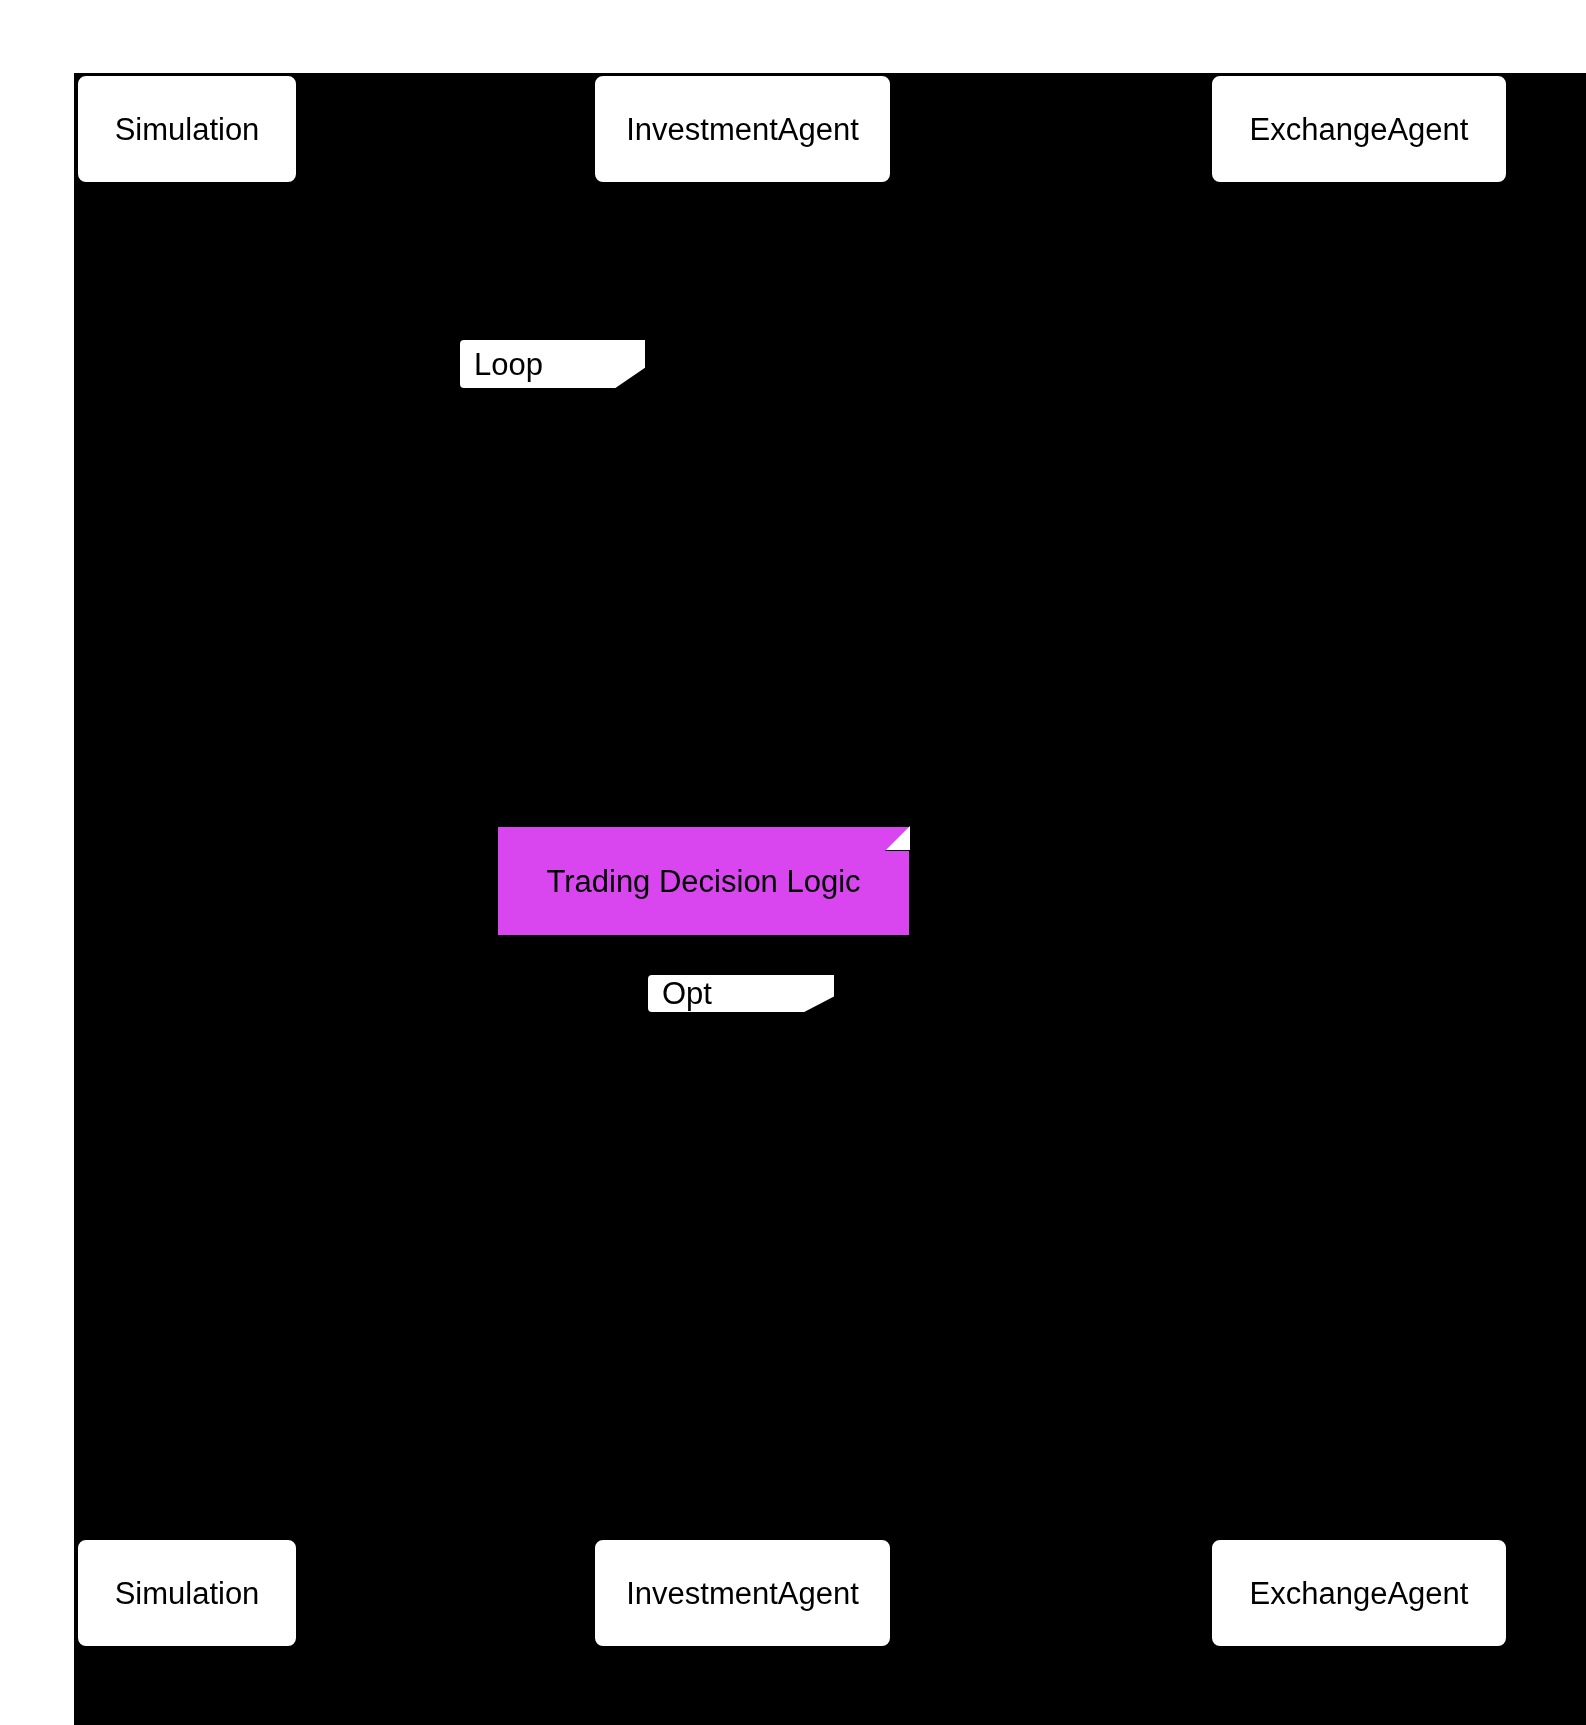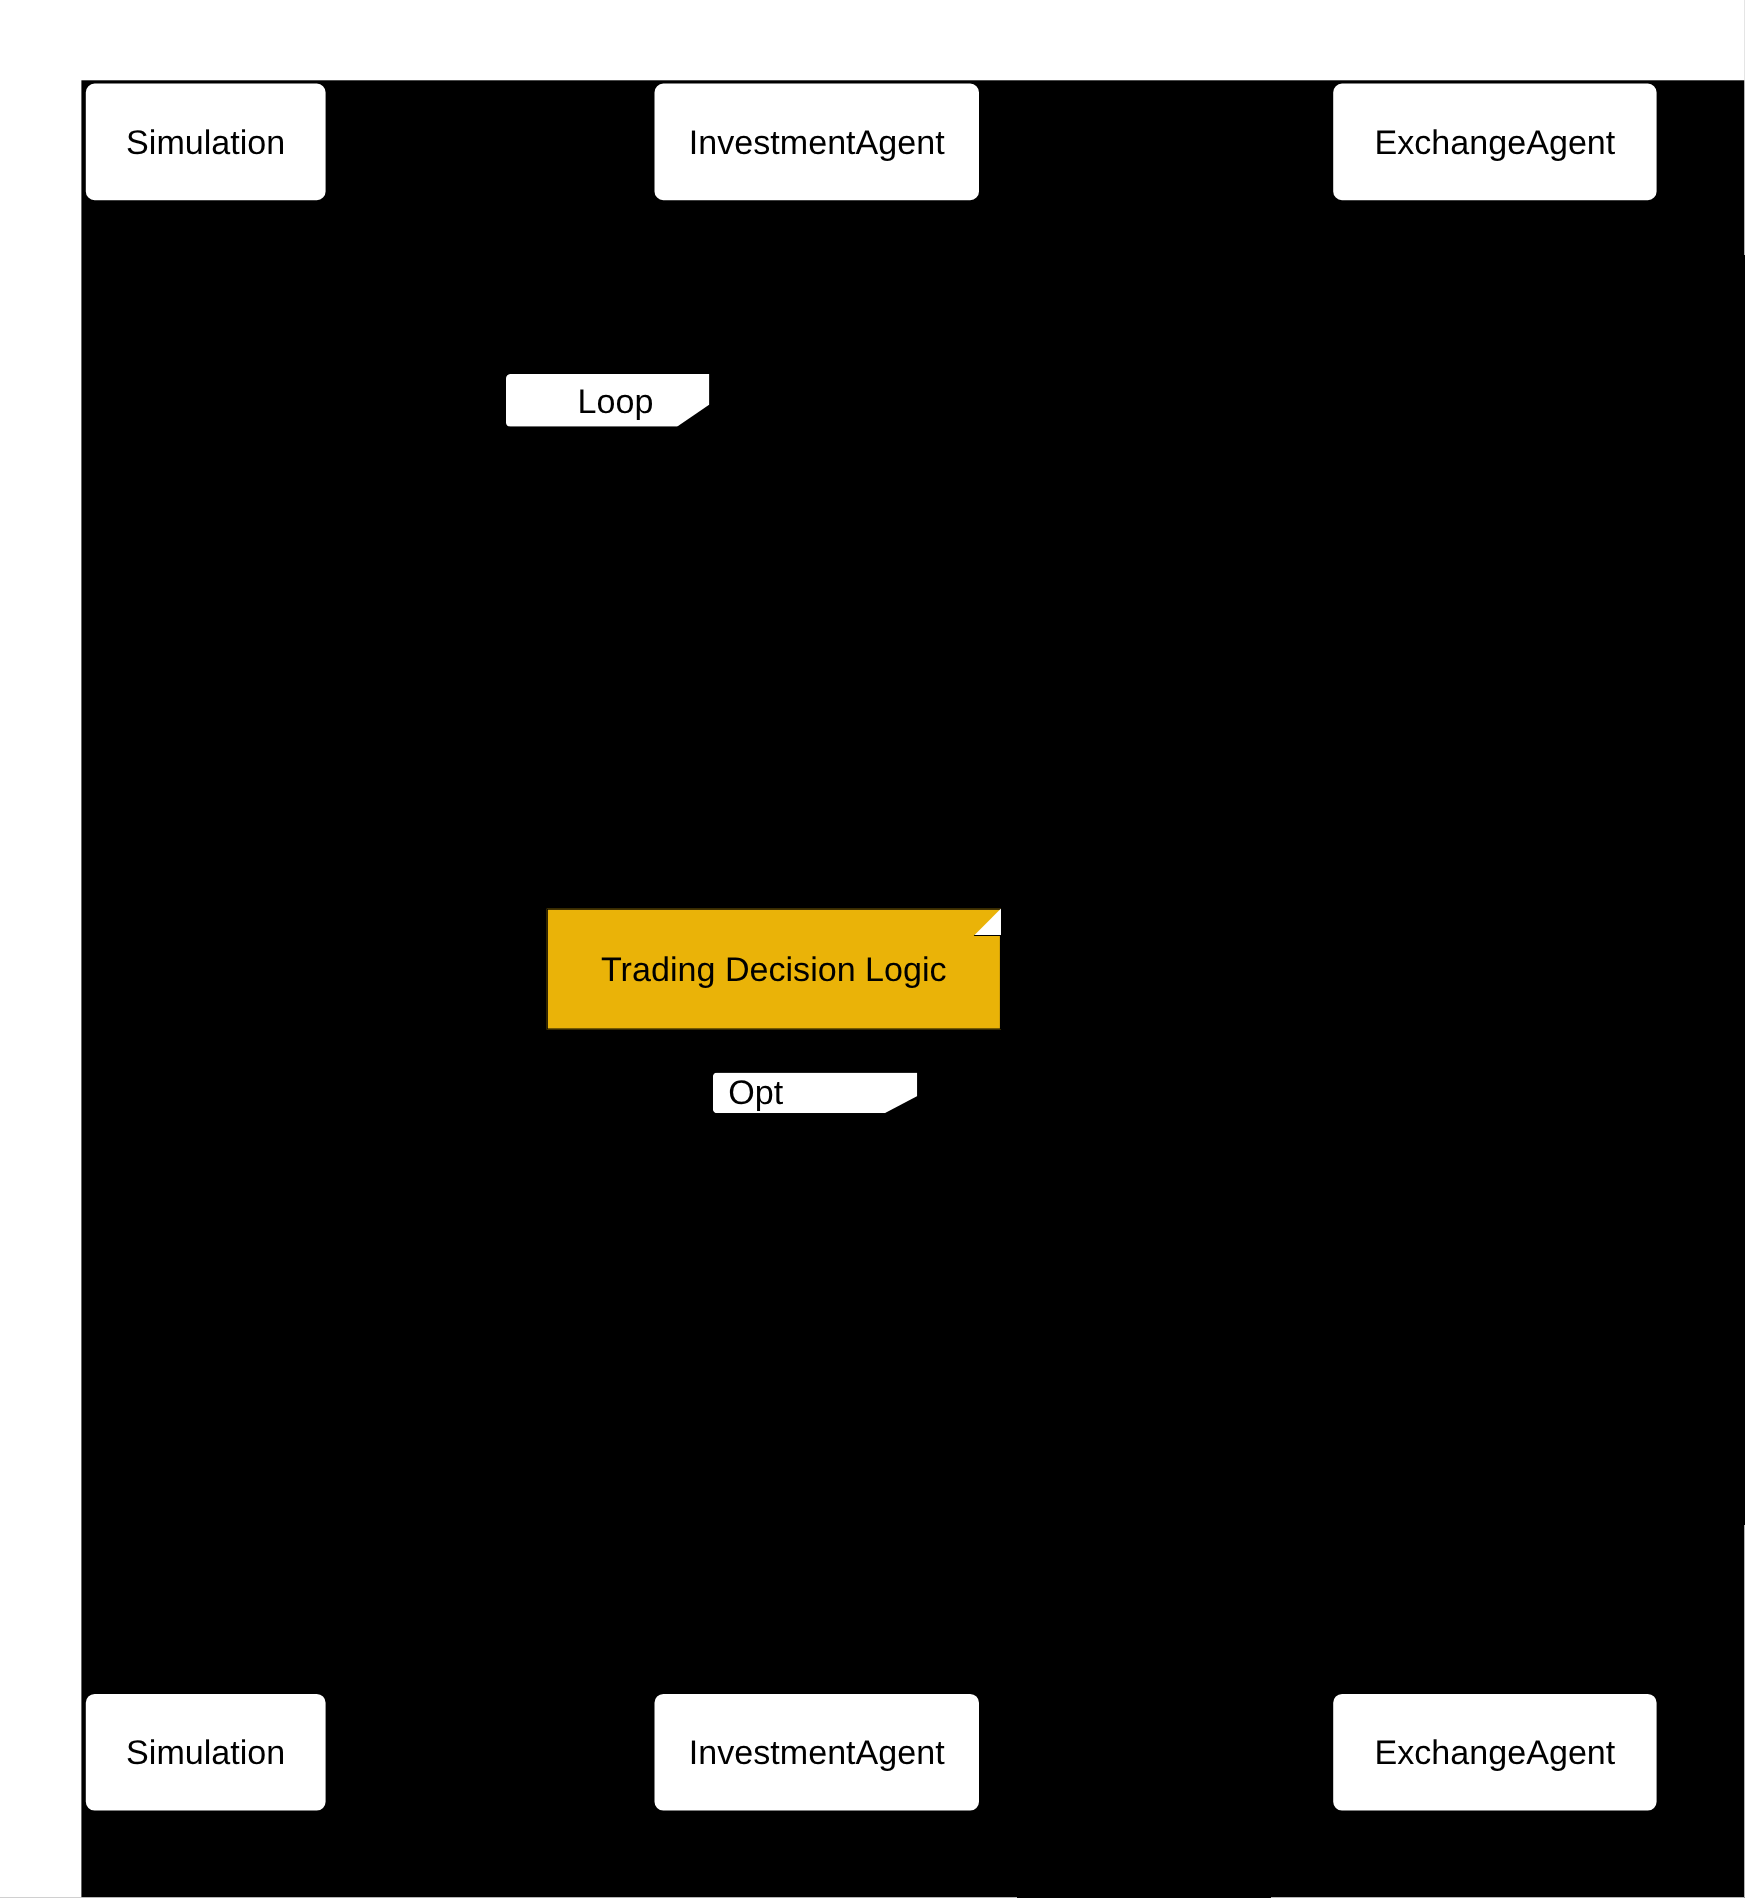--- a/index.html
+++ b/index.html
@@ -52,21 +52,21 @@
     box-sizing: border-box;
     padding-left: 14px;
     border-top-left-radius: 4px;
     border-bottom-left-radius: 4px;
     -webkit-clip-path: polygon(0 0, 100% 0, 100% 58%, 84% 100%, 0 100%);
     clip-path: polygon(0 0, 100% 0, 100% 58%, 84% 100%, 0 100%);
   }
   
   .note {
     position: absolute;
-    background: #eab308;
+    background: #d946ef;
     border: 1px solid #000000;
     box-sizing: border-box;
     color: #000000;
     font-size: 31px;
     line-height: 1;
     display: flex;
     align-items: center;
     justify-content: center;
   }
   .note-fold {
@@ -109,21 +109,21 @@
   </div>
 
   <div class="participant" style="left:593px; top:74px; width:299px; height:110px;">
     <span>InvestmentAgent</span>
   </div>
 
   <div class="participant" style="left:1210px; top:74px; width:298px; height:110px;">
     <span>ExchangeAgent</span>
   </div>
 
-  <div class="fragment-tab" style="left:460px; top:340px; width:185px; height:48px;justify-content:center;">
+  <div class="fragment-tab" style="left:460px; top:340px; width:185px; height:48px;">
     <span>Loop</span>
   </div>
 
   <div class="fragment-tab" style="left:648px; top:975px; width:186px; height:37px;">
     <span>Opt</span>
   </div>
 
   <div class="note" style="left:497px; top:826px; width:413px; height:110px;">
     <span class="note-fold"></span>
     <span class="note-label">Trading Decision Logic</span>

